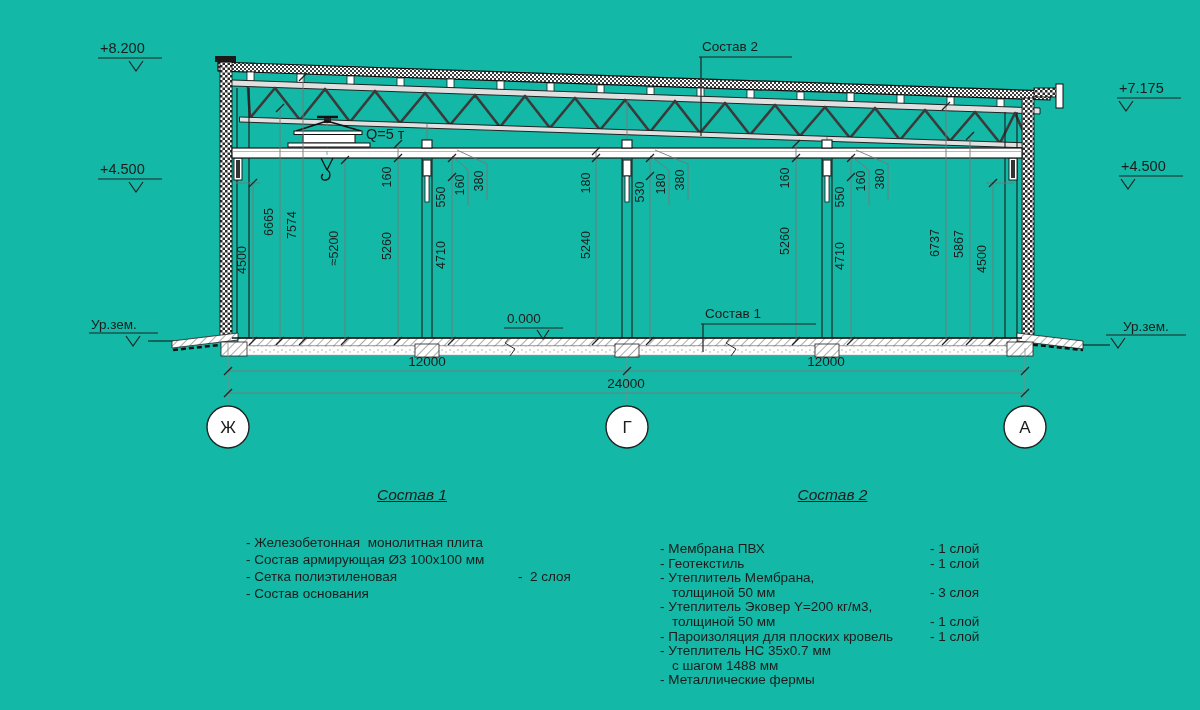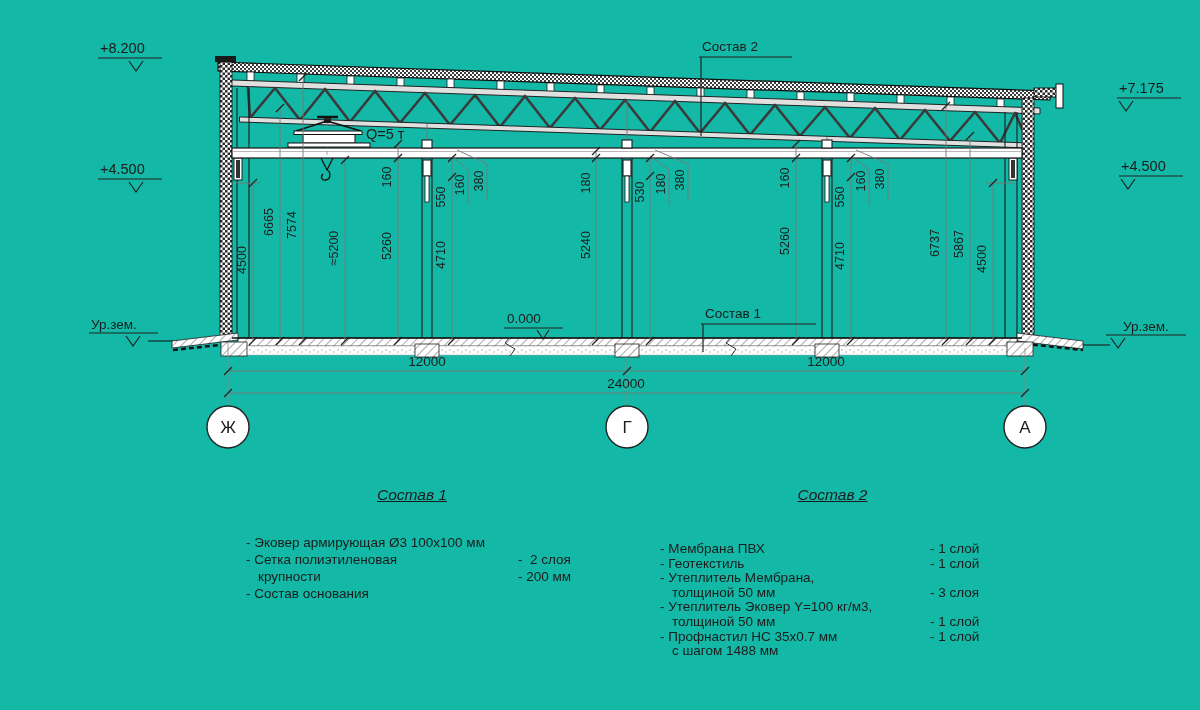--- a/index.html
+++ b/index.html
@@ -298,34 +298,35 @@
     <text class="d12" transform="rotate(-90 884 179)" x="884" y="179" text-anchor="middle">380</text>
     <text class="d12" transform="rotate(-90 939 243)" x="939" y="243" text-anchor="middle">6737</text>
     <text class="d12" transform="rotate(-90 963 244)" x="963" y="244" text-anchor="middle">5867</text>
     <text class="d12" transform="rotate(-90 986 259)" x="986" y="259" text-anchor="middle">4500</text>
   </g>
 </svg>
 
 <div id="sostav1" class="lst" style="left:246px;top:486px;width:332px;">
   <div class="ltitle"><span>Состав 1</span></div>
   <div class="rows1">
-    <div class="row"><span class="t">- Эковер армирующая Ø3 100х100 мм</span><span class="v"></span></div>
+    <div class="row"><span class="t">- Железобетонная  монолитная плита</span><span class="v"></span></div>
+    <div class="row"><span class="t">- Состав армирующая Ø3 100х100 мм</span><span class="v"></span></div>
     <div class="row"><span class="t">- Сетка полиэтиленовая</span><span class="v">-  2 слоя</span></div>
-    <div class="row cont"><span class="t">крупности</span><span class="v">- 200 мм</span></div>
     <div class="row"><span class="t">- Состав основания</span><span class="v"></span></div>
   </div>
 </div>
 
 <div id="sostav2" class="lst" style="left:660px;top:486px;width:345px;">
   <div class="ltitle"><span>Состав 2</span></div>
   <div class="rows2">
     <div class="row"><span class="t">- Мембрана ПВХ</span><span class="v">- 1 слой</span></div>
     <div class="row"><span class="t">- Геотекстиль</span><span class="v">- 1 слой</span></div>
     <div class="row"><span class="t">- Утеплитель Мембрана,</span><span class="v"></span></div>
     <div class="row cont"><span class="t">толщиной 50 мм</span><span class="v">- 3 слоя</span></div>
-    <div class="row"><span class="t">- Утеплитель Эковер Y=100 кг/м3,</span><span class="v"></span></div>
+    <div class="row"><span class="t">- Утеплитель Эковер Y=200 кг/м3,</span><span class="v"></span></div>
     <div class="row cont"><span class="t">толщиной 50 мм</span><span class="v">- 1 слой</span></div>
-    <div class="row"><span class="v">- 1 слой</span></div>
-    <div class="row"><span class="t">- Профнастил НС 35х0.7 мм</span><span class="v"></span></div>
+    <div class="row"><span class="t">- Пароизоляция для плоских кровель</span><span class="v">- 1 слой</span></div>
+    <div class="row"><span class="t">- Утеплитель НС 35х0.7 мм</span><span class="v"></span></div>
     <div class="row cont"><span class="t">с шагом 1488 мм</span><span class="v"></span></div>
+    <div class="row"><span class="t">- Металлические фермы</span><span class="v"></span></div>
   </div>
 </div>
 </div>
 
 </body></html>

